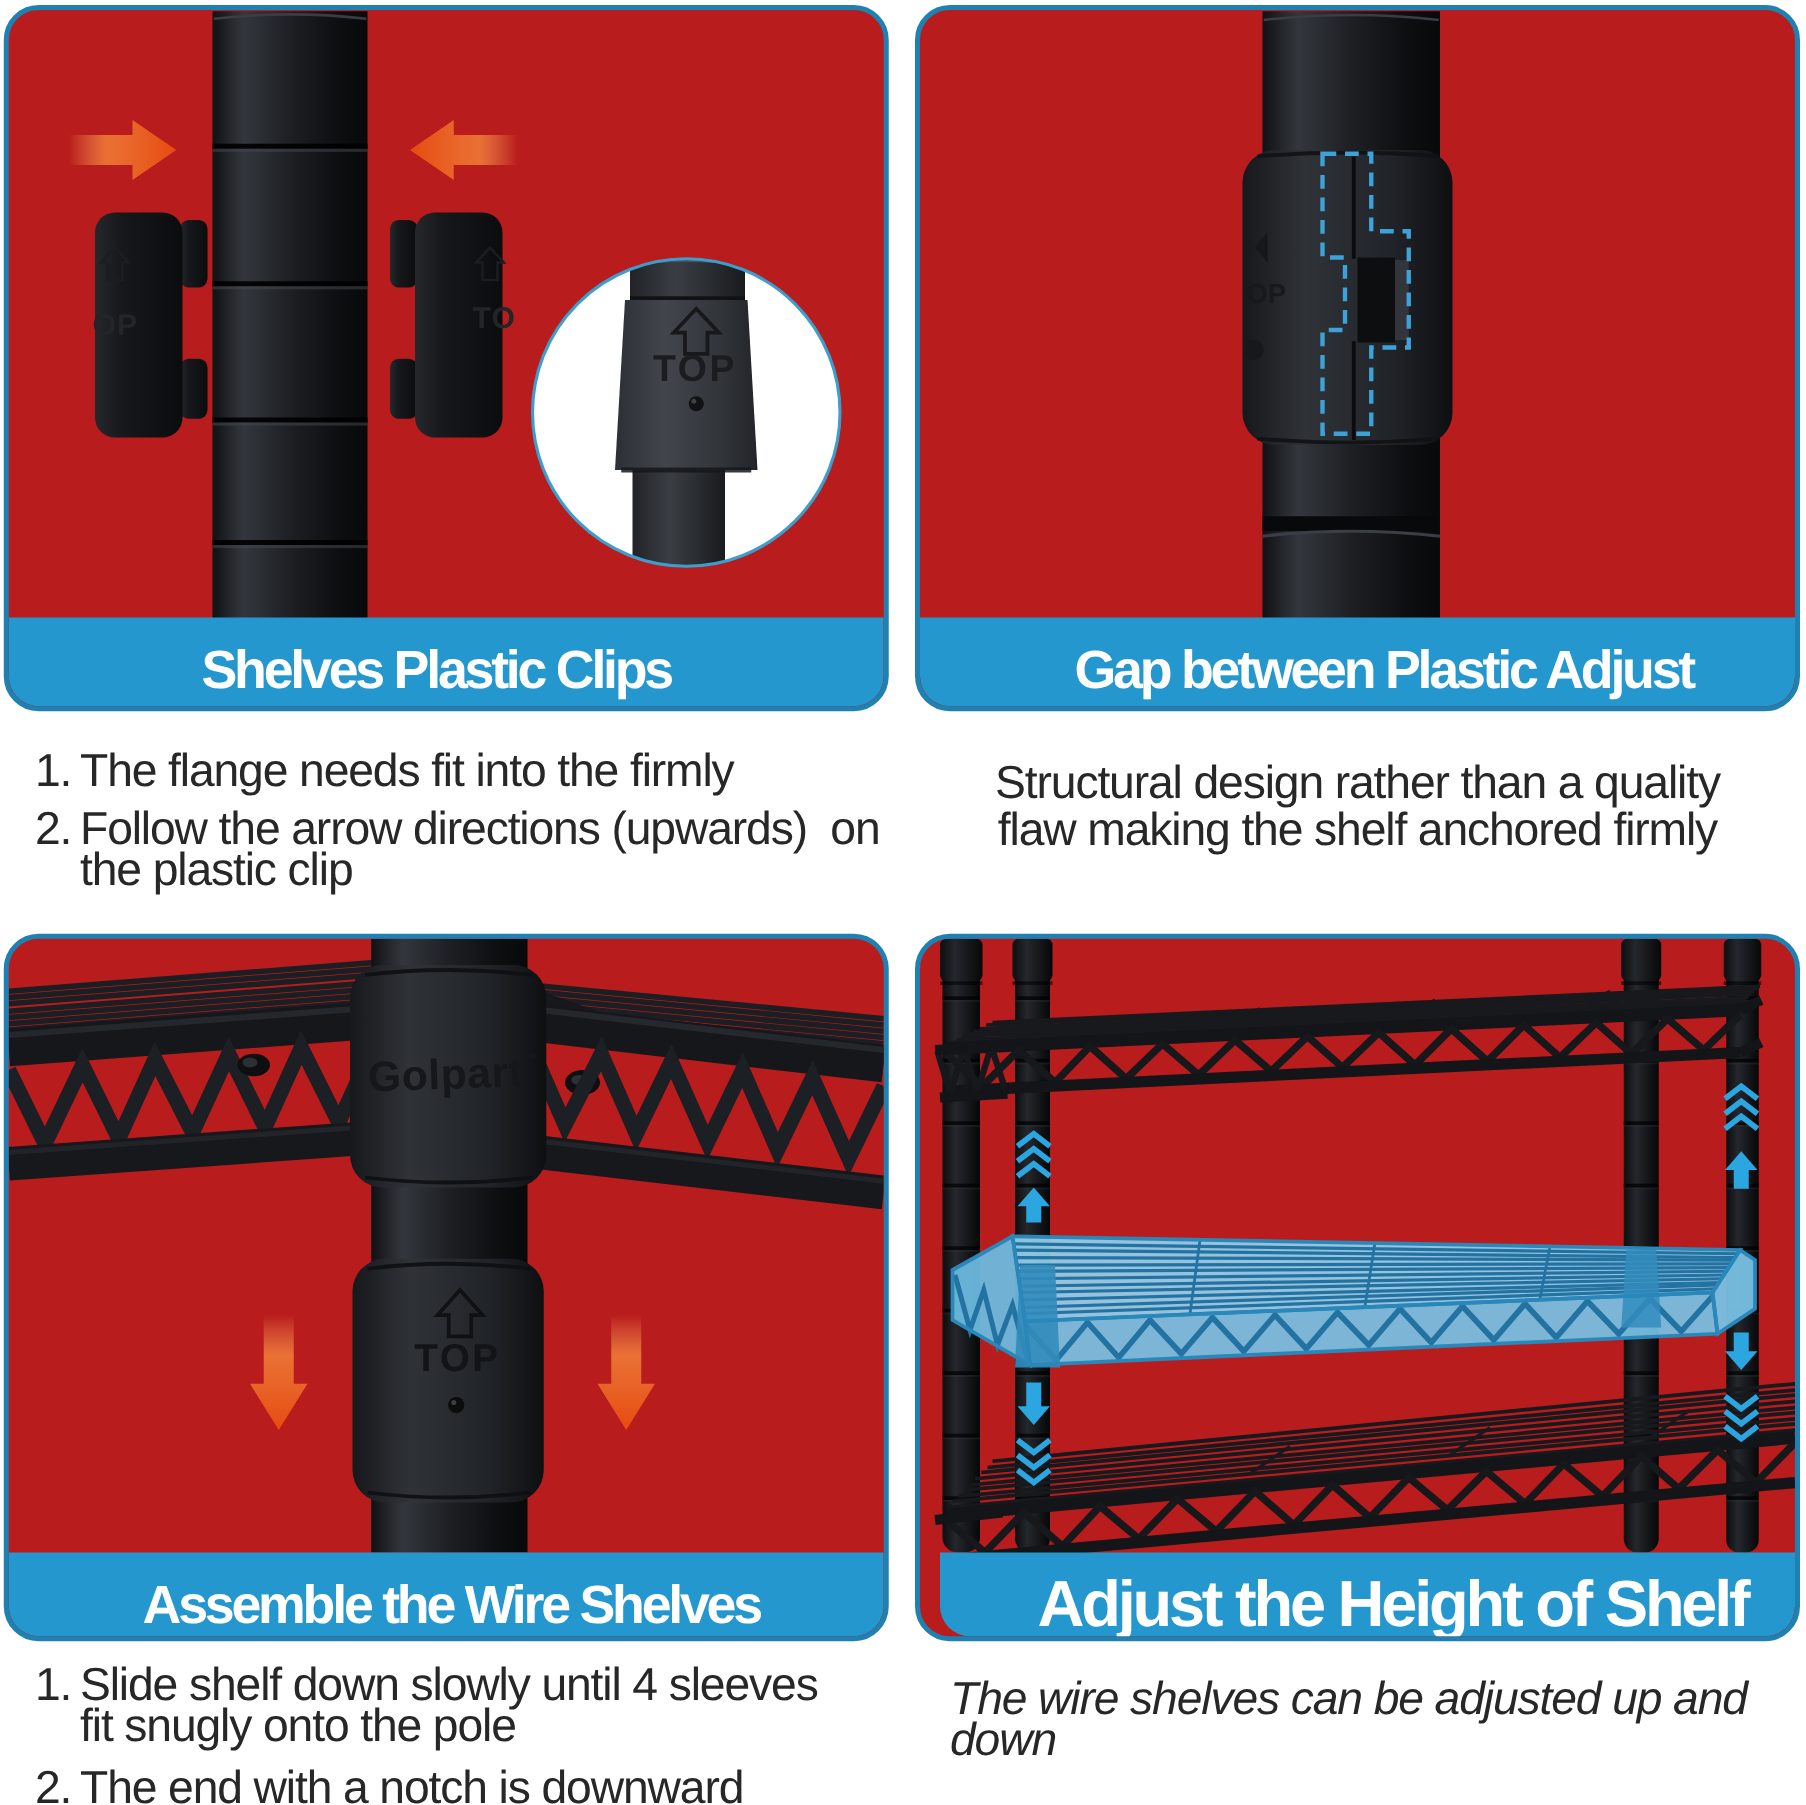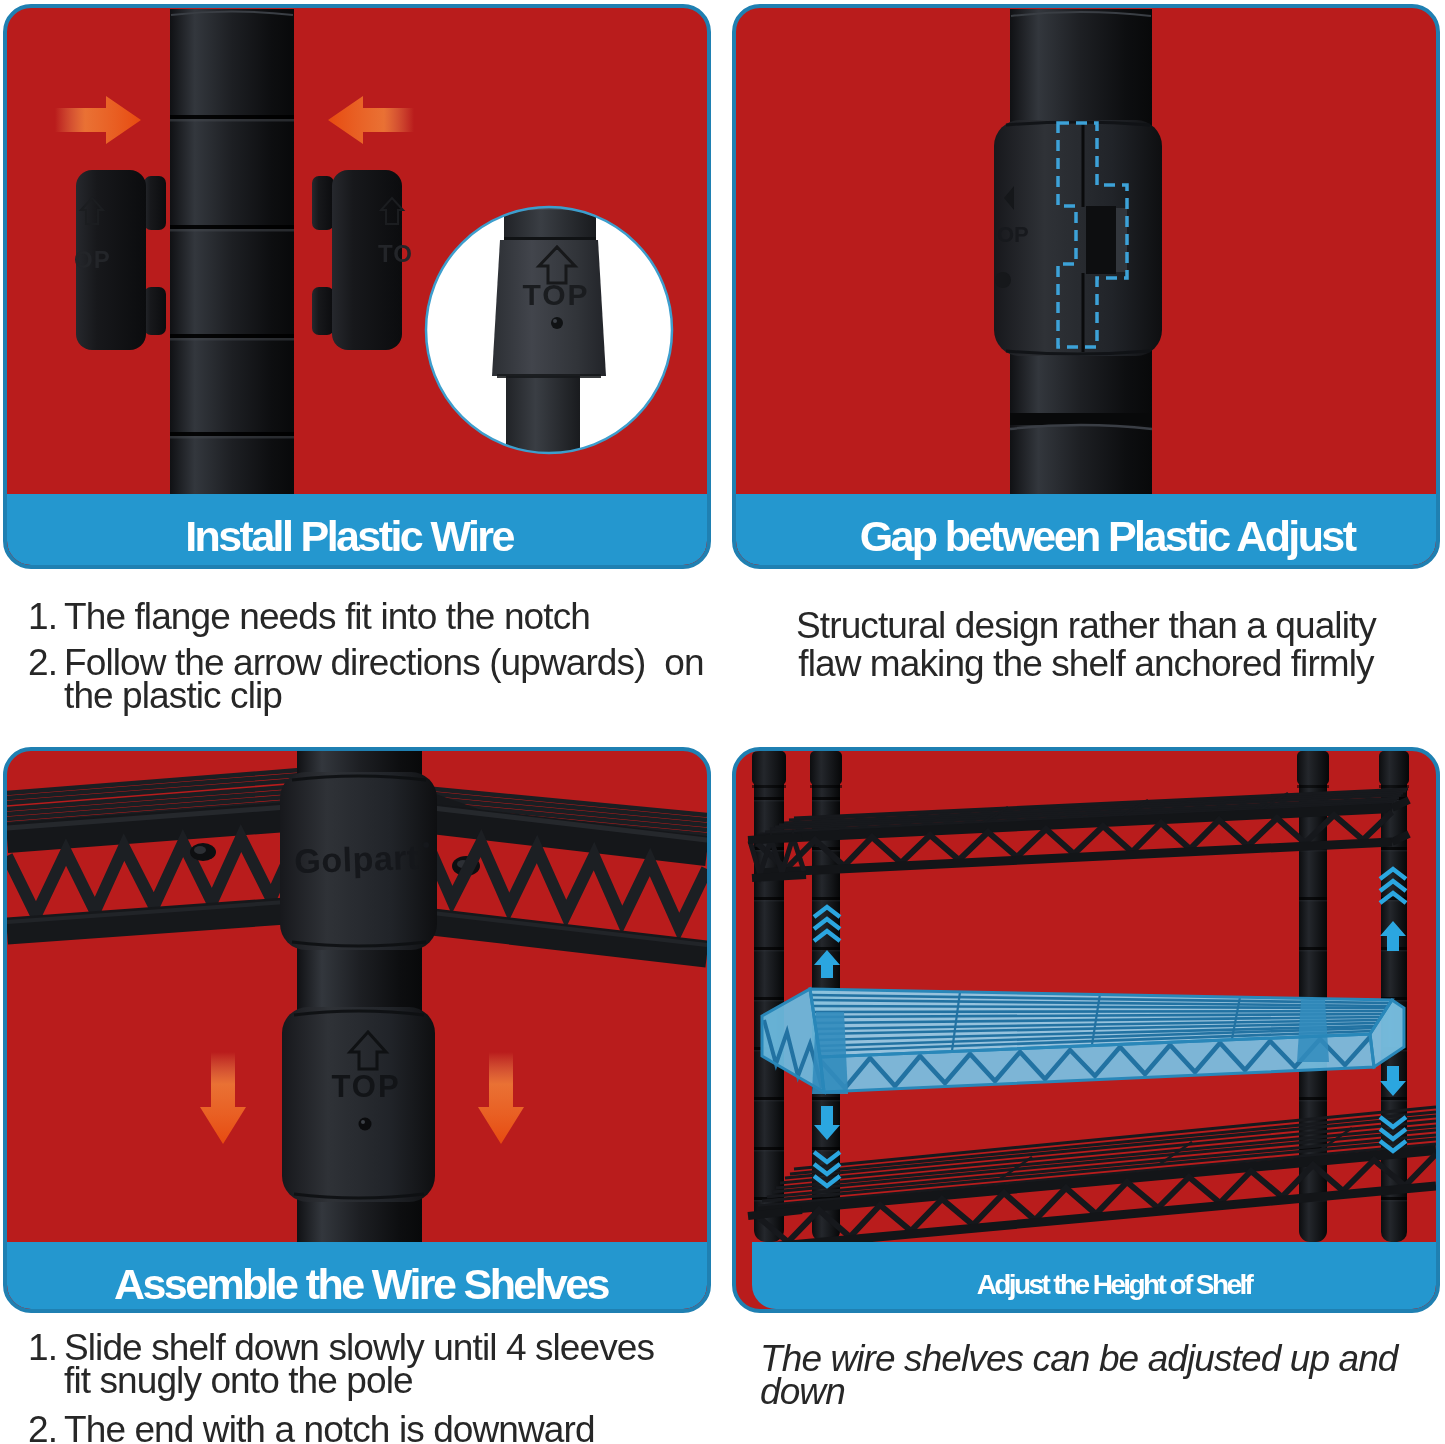--- a/index.html
+++ b/index.html
@@ -102,21 +102,21 @@
 <path d="M500,240 L598,240 L606,376 L492,376 Z" fill="url(#sleeveIn)"></path>
 <rect x="506" y="376" width="74" height="82" fill="url(#pole2)"></rect>
 <rect x="497" y="374" width="104" height="4" fill="#15171a" opacity="0.85"></rect>
 <path d="M548,283 v-17 h-9 l18,-19 l18,19 h-9 v17 z" fill="none" stroke="#17181a" stroke-width="3"></path>
 <text x="556" y="305" font-size="30" font-weight="bold" fill="#1a1c1f" letter-spacing="2" text-anchor="middle">TOP</text>
 <circle cx="557" cy="323" r="6" fill="#101214"></circle>
 <circle cx="555" cy="321" r="2" fill="#3c4046"></circle>
 </g>
 <circle cx="549" cy="330" r="123" fill="none" stroke="#3d9ecd" stroke-width="2.5"></circle>
 </svg>
-<div class="banner" style="height:71px;line-height:61px;padding-top:12px;font-size:43px;border-radius:0 0 24px 24px;"><span class="btxt" style="position:relative;left:-8px;">Install Plastic Wire</span></div>
+<div class="banner" style="height:71px;line-height:61px;padding-top:12px;font-size:43px;border-radius:0 0 24px 24px;"><span class="btxt" style="position:relative;left:-8px;">Shelves Plastic Clips</span></div>
 </div>
 
 <div class="panel" id="p2" style="left:732px;top:4px;width:708px;height:565px;">
 <svg class="art" width="700" height="557" viewBox="736 8 700 557">
 <rect x="1010" y="9" width="142" height="486" fill="url(#pole)"></rect>
 <path d="M1011,16 Q1081,8 1151,16" stroke="#3a3e44" stroke-width="2" fill="none"></path>
 <rect x="1010" y="413" width="142" height="12" fill="#08090a"></rect>
 <path d="M1010,429 Q1081,421 1152,429" stroke="#3a3e45" stroke-width="2.5" fill="none"></path>
 <rect x="994" y="120" width="168" height="236" rx="26" fill="url(#sleevel)"></rect>
 <path d="M1006,125 Q1078,119 1150,125" stroke="#101215" stroke-width="3" fill="none" opacity="0.9"></path>
@@ -356,27 +356,27 @@
 <path d="M814,1176 L827,1186 L840,1176" fill="none" stroke="#2ba6e0" stroke-width="4.5"></path>
 <path d="M1380,903 L1393,893 L1406,903" fill="none" stroke="#2ba6e0" stroke-width="4.5"></path>
 <path d="M1380,891 L1393,881 L1406,891" fill="none" stroke="#2ba6e0" stroke-width="4.5"></path>
 <path d="M1380,879 L1393,869 L1406,879" fill="none" stroke="#2ba6e0" stroke-width="4.5"></path>
 <path d="M1387,951 V936 H1380 L1393,921 L1406,936 H1399 V951 Z" fill="#2ba6e0"></path>
 <path d="M1387,1066 V1081 H1380 L1393,1096 L1406,1081 H1399 V1066 Z" fill="#2ba6e0"></path>
 <path d="M1380,1117 L1393,1127 L1406,1117" fill="none" stroke="#2ba6e0" stroke-width="4.5"></path>
 <path d="M1380,1129 L1393,1139 L1406,1129" fill="none" stroke="#2ba6e0" stroke-width="4.5"></path>
 <path d="M1380,1141 L1393,1151 L1406,1141" fill="none" stroke="#2ba6e0" stroke-width="4.5"></path>
 </svg>
-<div class="banner" style="height:67px;line-height:55px;padding-top:15px;font-size:28px;border-radius:0 0 24px 24px;margin-left:16px;"><span class="btxt" style="position:relative;left:20px;">Adjust the Height of Shelf</span></div>
+<div class="banner" style="height:67px;line-height:55px;padding-top:15px;font-size:52px;border-radius:0 0 24px 24px;margin-left:16px;"><span class="btxt" style="position:relative;left:20px;">Adjust the Height of Shelf</span></div>
 </div>
 
 <div class="body-txt" style="left:28px;top:600px;">
 <div class="itm">
       <span class="num">1.</span>
-      <span>The flange needs fit into the notch</span>
+      <span>The flange needs fit into the firmly</span>
     </div>
 <div class="itm" style="margin-top:13px;">
       <span class="num">2.</span>
       <span>Follow the arrow directions (upwards)&nbsp; on<br>the plastic clip</span>
     </div>
 </div>
 
 <div class="body-txt" style="left:732px;top:607px;width:708px;text-align:center;line-height:38px;">
 Structural design rather than a quality<br>flaw making the shelf anchored firmly
 </div>

